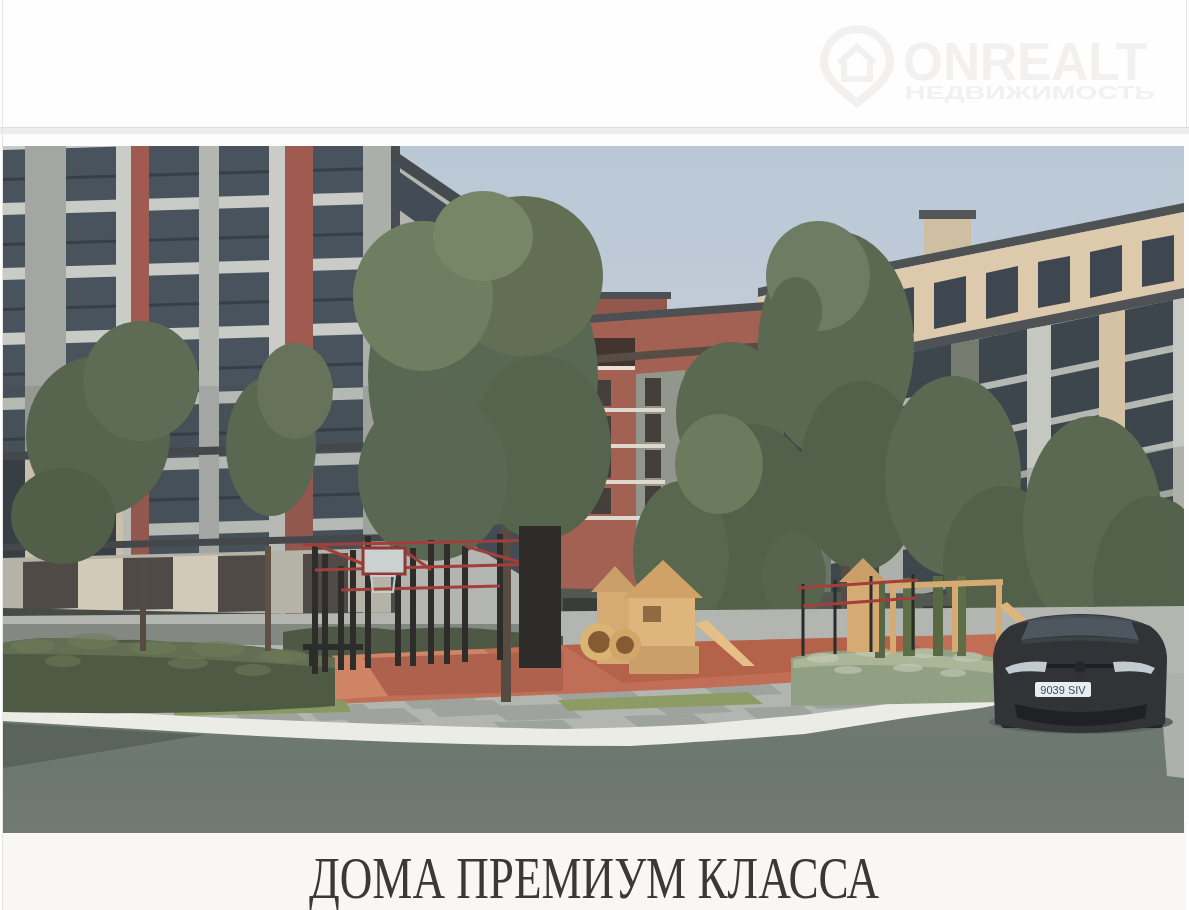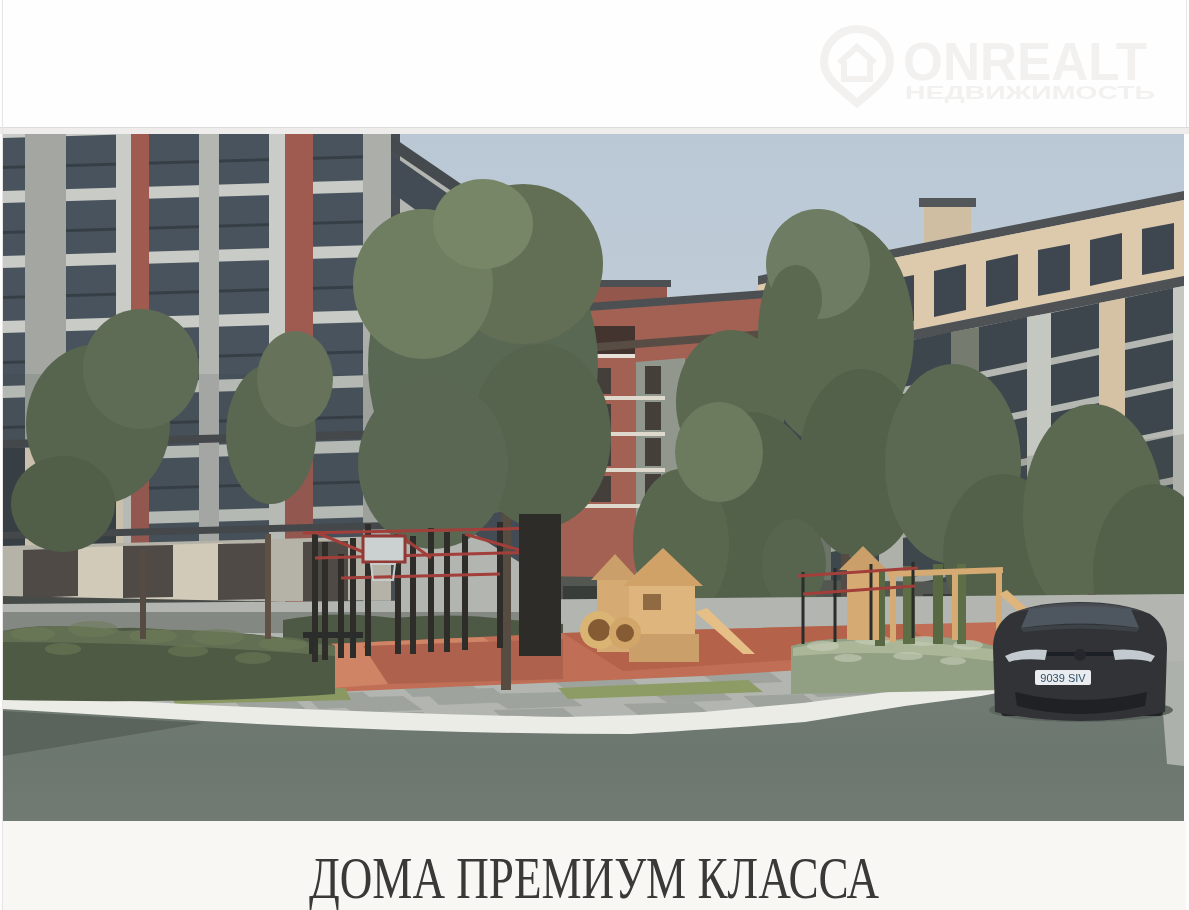--- a/index.html
+++ b/index.html
@@ -1,21 +1,21 @@
 <!DOCTYPE html>
 <html><head>
 <meta charset="utf-8">
 <style>
   html,body{margin:0;padding:0;}
   body{width:1189px;height:910px;background:#fdfdfd;font-family:"Liberation Sans",sans-serif;overflow:hidden;position:relative;}
   #topcard{position:absolute;left:0;top:0;width:1189px;height:127px;background:#fefefe;border-bottom:1px solid #dcdcda;}
   #lline{position:absolute;left:2px;top:0;width:1px;height:910px;background:#e6e5e3;}
   #rline{position:absolute;left:1186px;top:0;width:1px;height:127px;background:#e6e5e3;}
   #logo{position:absolute;left:808px;top:16px;}
-  #photo{position:absolute;left:3px;top:134px;width:971px;height:687px;filter:blur(0.5px);}
+  #photo{position:absolute;left:3px;top:146px;width:971px;height:687px;filter:blur(0.5px);}
   #band{position:absolute;left:3px;top:821px;width:1183px;height:89px;background:#f8f7f4;}
 </style>
 </head>
 <body>
 <div id="topcard"></div>
 <div style="position:absolute;left:0;top:128px;width:1189px;height:6px;background:#efedec"></div>
 <div id="band"></div>
 <div id="lline"></div>
 <div id="rline"></div>
 <div id="logo">

